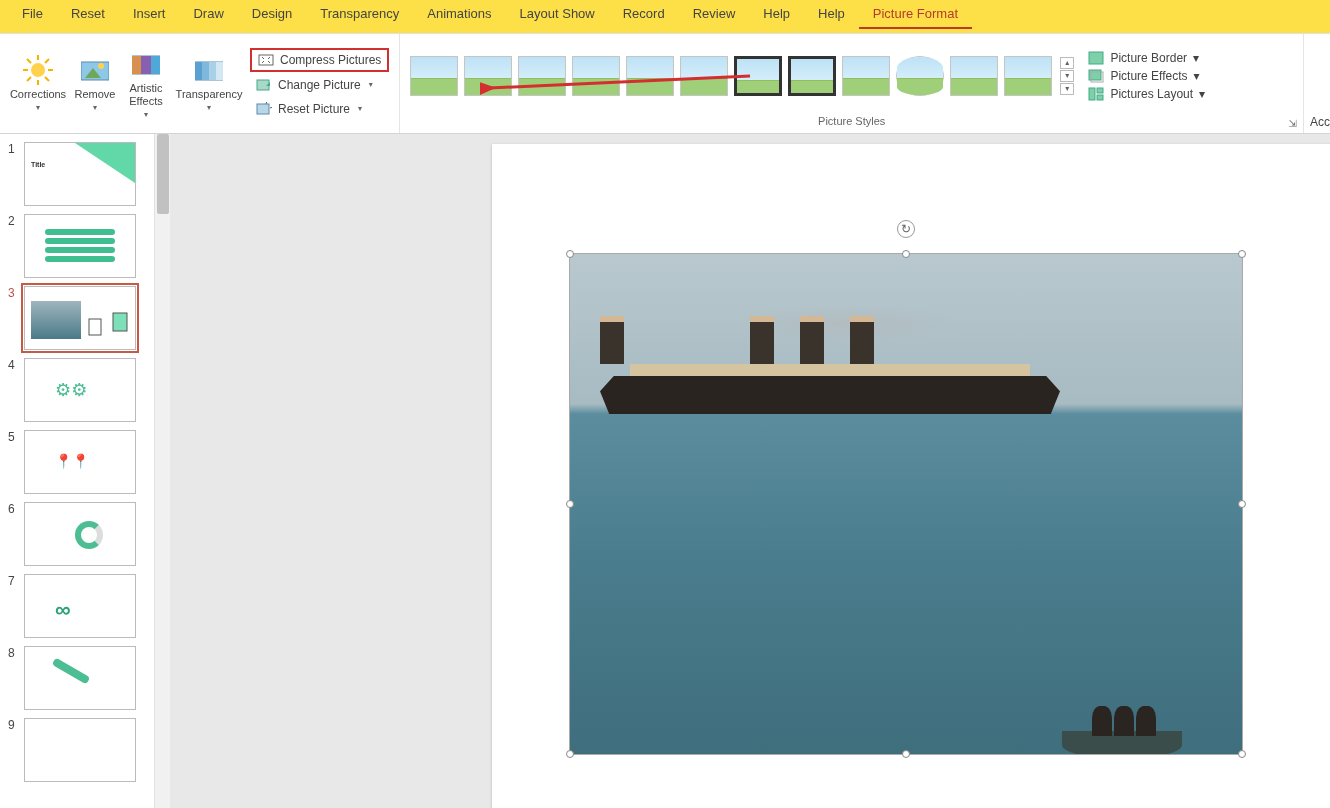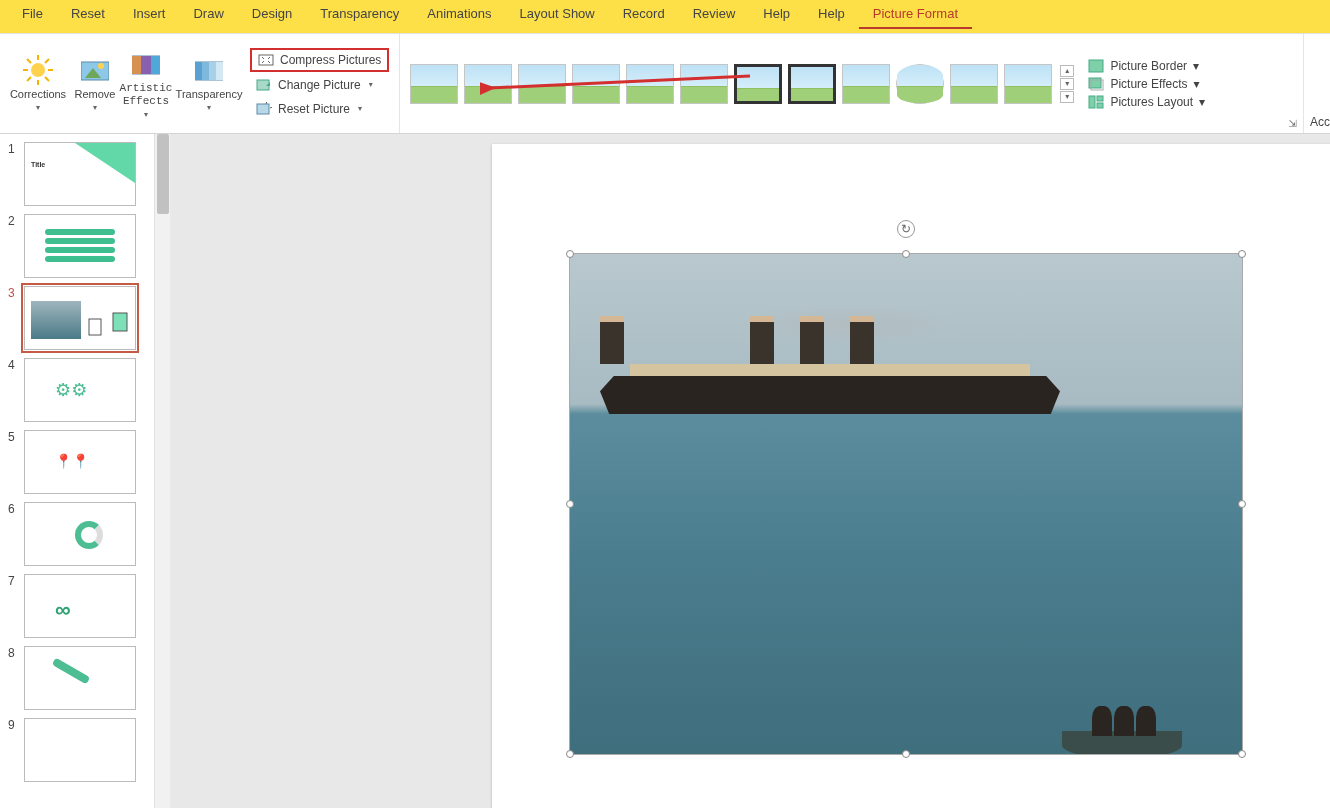--- a/index.html
+++ b/index.html
@@ -144,21 +144,21 @@
       </div>
       <div class="big-btn" style="width:52px">
         <span class="icon-box">
           <svg width="28" height="24">
               <rect x="0" y="4" width="28" height="18" fill="#b8d8e8" stroke="#5a8aa8"></rect>
               <rect x="0" y="4" width="9" height="18" fill="#d89050"></rect>
               <rect x="9" y="4" width="10" height="18" fill="#8860b0"></rect>
               <rect x="19" y="4" width="9" height="18" fill="#50a8d8"></rect>
             </svg>
         </span>
-        <span style="white-space:pre-line;font-family:Liberation Mono, monospace;">Artistic
+        <span style="white-space:pre-line;">Artistic
 Effects</span>
         <span class="dropdown-arrow">▾</span>
       </div>
       <div class="big-btn" style="width:70px">
         <span class="icon-box">
           <svg width="28" height="24">
               <rect x="0" y="4" width="28" height="18" fill="none" stroke="#5a8aa8"></rect>
               <rect x="0" y="4" width="7" height="18" fill="#5aa0d0"></rect>
               <rect x="7" y="4" width="7" height="18" fill="#7fb8dd"></rect>
               <rect x="14" y="4" width="7" height="18" fill="#a8d0e8"></rect>
@@ -285,20 +285,21 @@
                 <rect x="1" y="1" width="6" height="12" fill="#7dd0a8" stroke="#4a8"></rect>
                 <rect x="9" y="1" width="6" height="5" fill="#7dd0a8" stroke="#4a8"></rect>
                 <rect x="9" y="8" width="6" height="5" fill="#7dd0a8" stroke="#4a8"></rect>
               </svg>
             </span>
           <span>Pictures Layout</span>
           <span class="dd">▾</span>
         </div>
       </div>
     </div>
+    <div class="ribbon-group-label">Picture Styles</div>
     <span class="launcher">⇲</span>
   </div>
 
   <div class="ribbon-group" style="border-right:none;padding-right:0;">
     <div class="ribbon-group-content" style="align-items:flex-end;">
       <span style="font-size:12px;color:#444;">Acc</span>
     </div>
   </div>
 
   <svg class="annotation-arrow" width="280" height="30">

